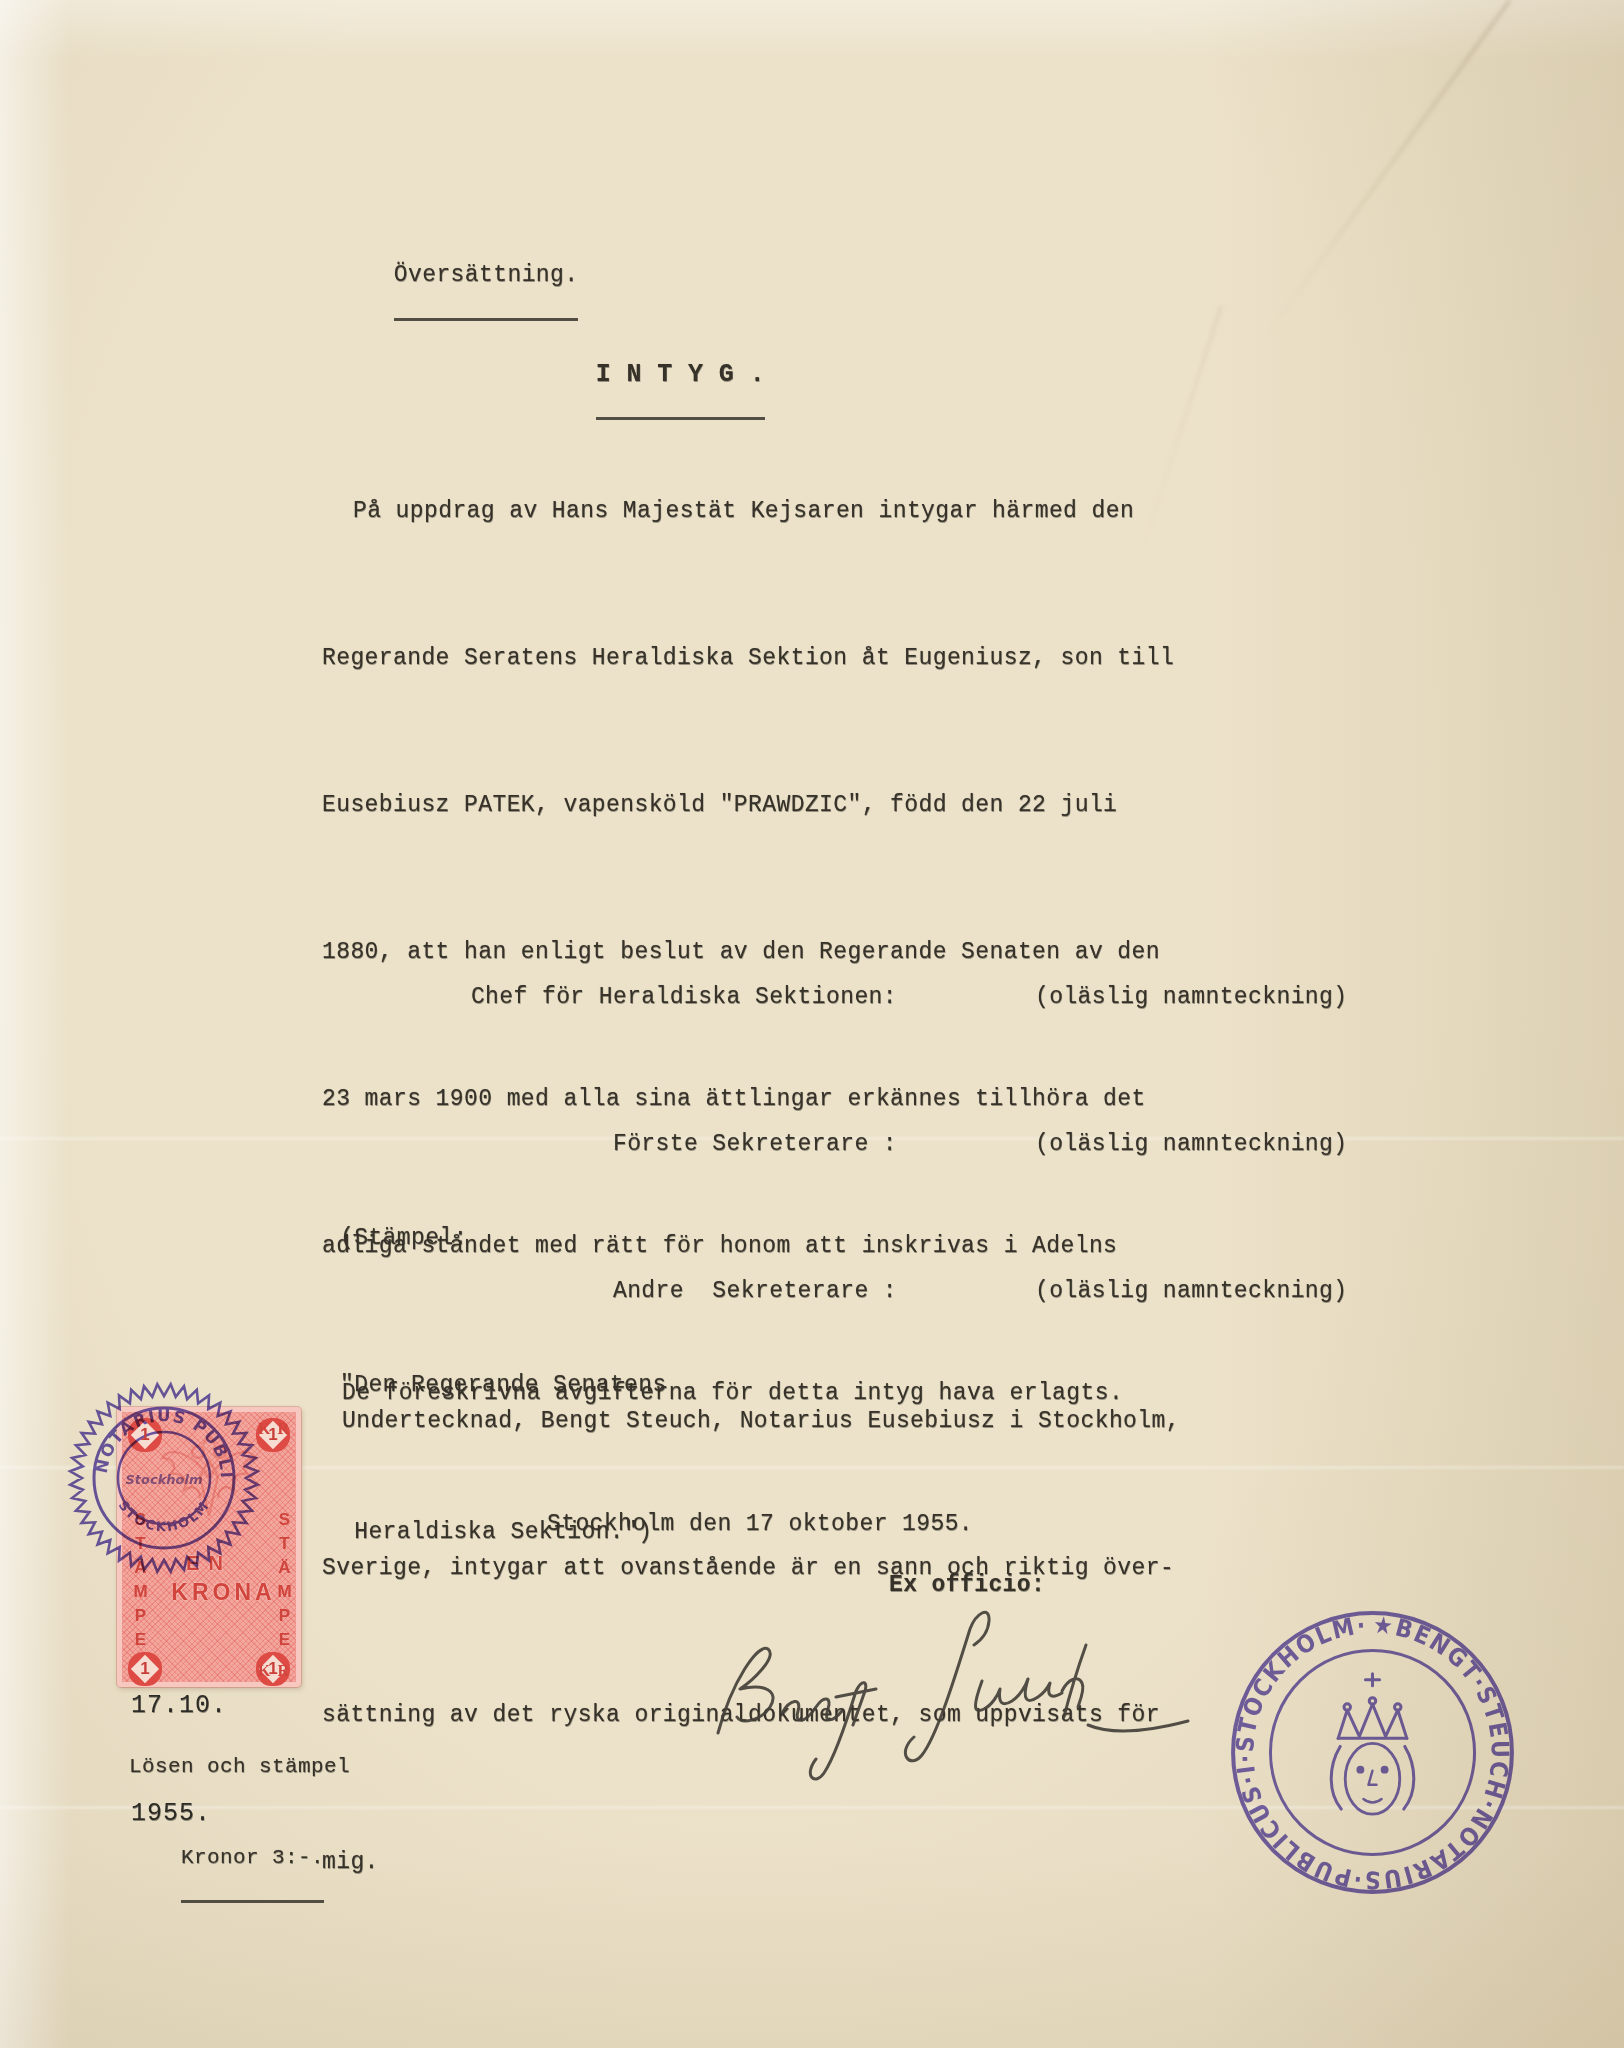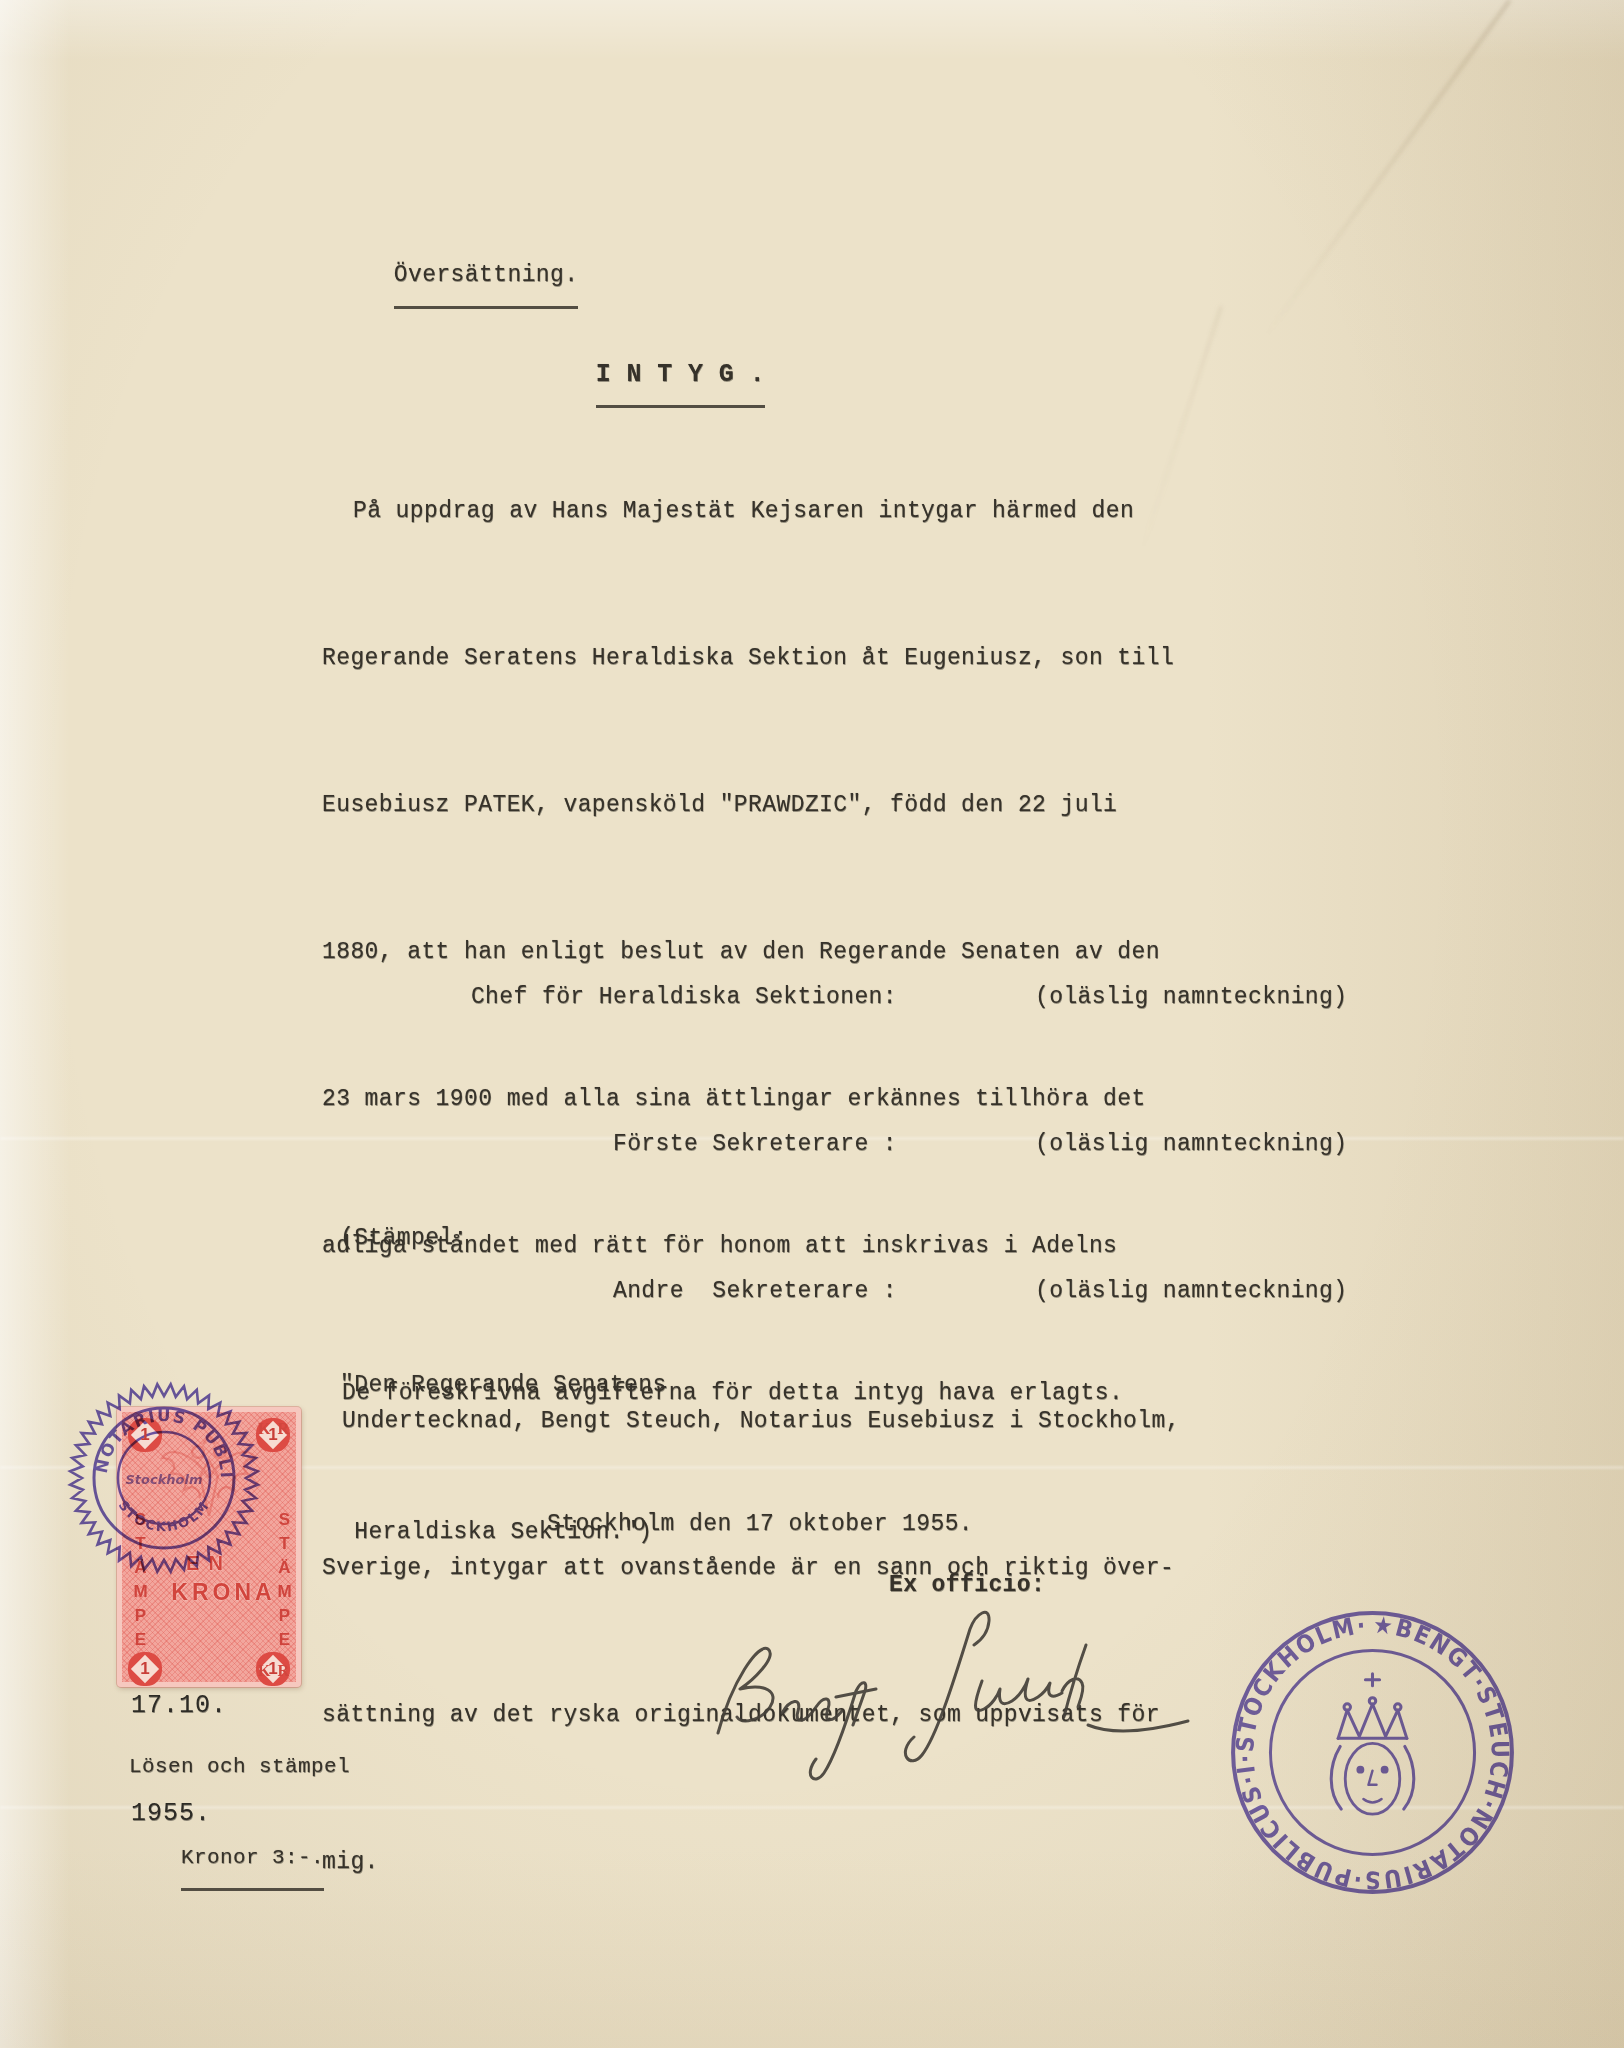--- a/index.html
+++ b/index.html
@@ -23,21 +23,21 @@
 
   
   .tw{
     position:absolute;font-size:23px;line-height:49px;white-space:pre;
     letter-spacing:.4px;color:#36322a;
     text-shadow:.5px .5px 0 rgba(54,50,42,.45), 0 0 1px rgba(54,50,42,.25);
   }
   .tw .ln{height:49px;}
   .ind31{padding-left:31px;}
   .ind20{padding-left:20px;}
-  .uline{border-bottom:3px solid rgba(56,52,44,.85);padding-bottom:6px;display:inline-block;}
+  .uline{border-bottom:3px solid rgba(56,52,44,.85);padding-bottom:18px;display:inline-block;}
   .bold{font-weight:bold;}
 
   .sigrow{display:flex;height:49px;}
   .sigrow .role{width:575px;text-align:right;white-space:pre;}
   .sigrow .sig{position:absolute;left:713px;white-space:pre;}
   .sigrow{position:relative;}
 
   
   #revenue-stamp{
     position:absolute;left:117px;top:1407px;width:184px;height:280px;

